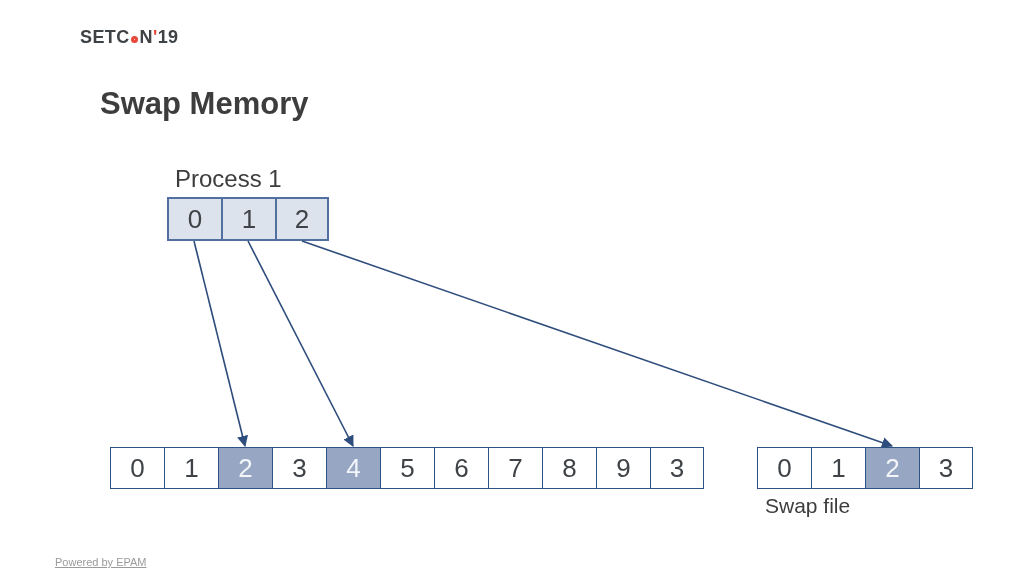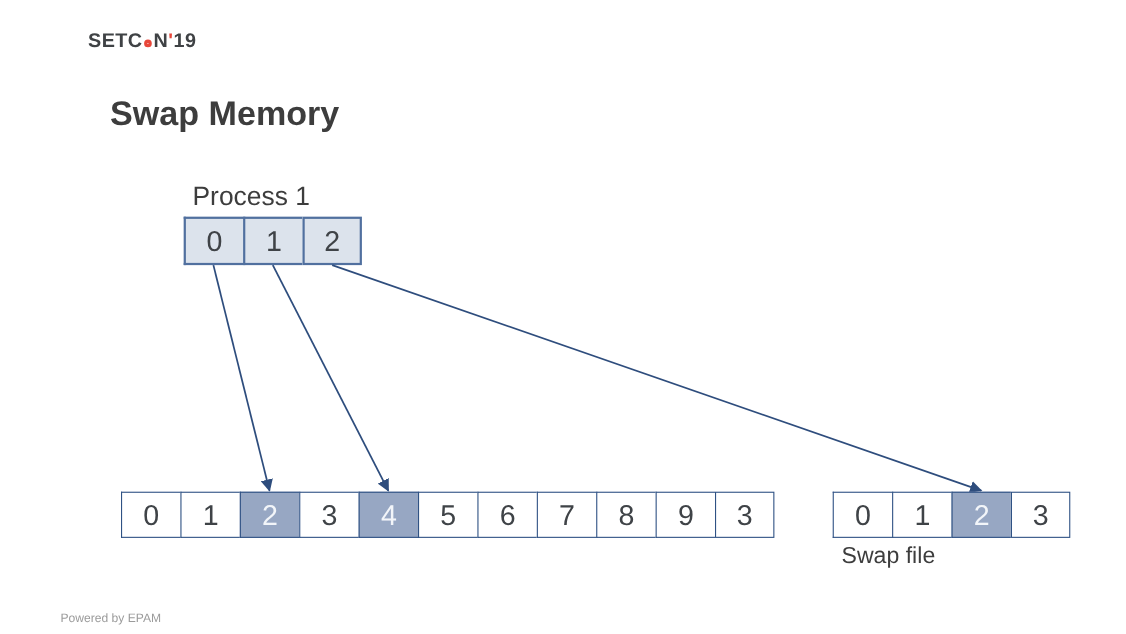--- a/index.html
+++ b/index.html
@@ -121,20 +121,21 @@
     stroke-width: 1.6;
   }
 
   
   .footer {
     position: absolute;
     left: 10px;
     top: 556px;
     font-size: 11px;
     color: var(--footer-text);
+    text-decoration: underline;
   }
 </style>
 </head>
 <body>
 
 <div class="slide">
 
   <div class="logo">
     <span>SETC</span><span class="o-ring"></span><span>N</span><span class="tick">'</span><span>19</span>
   </div>

